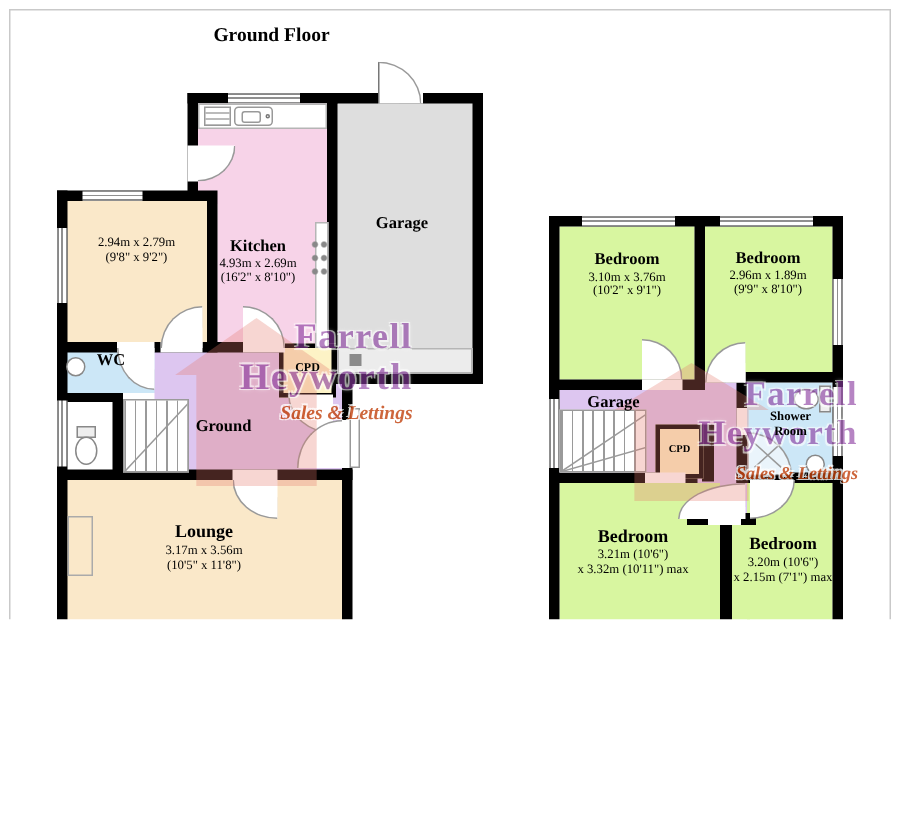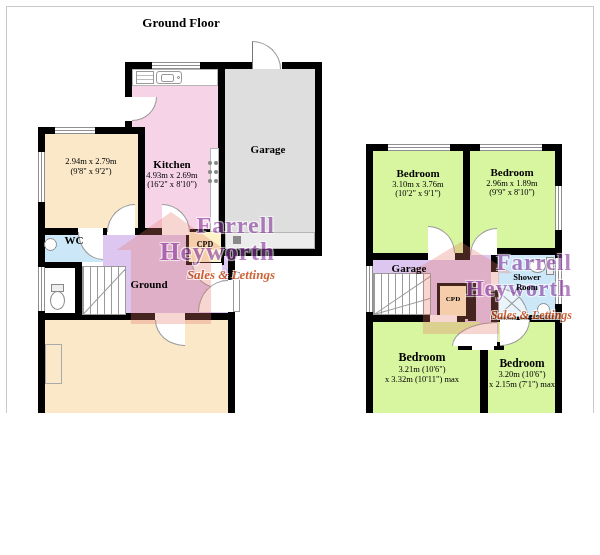--- a/index.html
+++ b/index.html
@@ -133,20 +133,25 @@
   </div>
   <div class="rlabel" style="left:237px;top:143px;width:62px;">
     <span class="rname">Garage</span>
   </div>
   <div class="rlabel" style="left:58px;top:234px;width:32px;">
     <span class="rname">WC</span>
   </div>
   <div class="rlabel" style="left:113px;top:278px;width:72px;">
     <span class="rname">Ground</span>
   </div>
+  <div class="rlabel" style="left:88px;top:348px;width:96px;">
+    <span class="rname" style="font-size:12px;">Lounge</span>
+    <span class="rdim">3.17m x 3.56m</span>
+    <span class="rdim">(10'5" x 11'8")</span>
+  </div>
 
   <div class="wm-house" style="left:112px;top:212px;width:118px;height:112px;"></div>
   <div class="wm wm-big" style="left:55px;top:212px;width:220px;font-size:24px;">Farrell</div>
   <div class="wm wm-big" style="left:55px;top:238px;width:220px;font-size:25px;">Heyworth</div>
   <div class="wm wm-red" style="left:55px;top:267px;width:220px;font-size:13px;">Sales &amp; Lettings</div>
 
 
   <div class="fill" style="left:373px;top:151px;width:90px;height:102px;background:#d8f6a0;"></div>
   <div class="fill" style="left:470px;top:151px;width:85px;height:97px;background:#d8f6a0;"></div>
   <div class="fill" style="left:373px;top:260px;width:92px;height:55px;background:#ddc6f0;"></div>

